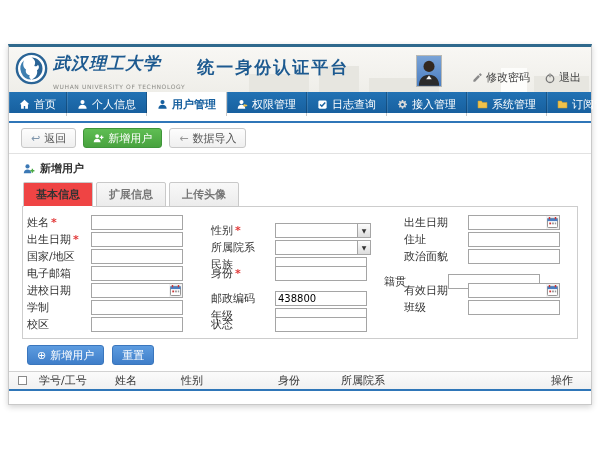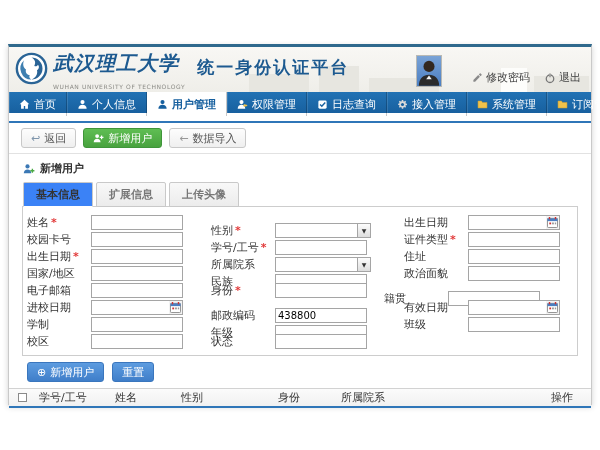--- a/index.html
+++ b/index.html
@@ -4,21 +4,21 @@
 <style>
   * { margin:0; padding:0; box-sizing:border-box; }
   html,body { width:600px; height:450px; background:#fff; font-family:"DejaVu Sans",sans-serif; overflow:hidden; }
   .window { position:absolute; left:8px; top:44px; width:584px; height:361px; background:#fff;
             border:1px solid #c9c9c9; border-top:3px solid #2e688c; box-shadow:0 2px 6px rgba(0,0,0,.18); }
   
   .hdr { position:relative; height:45px; background:linear-gradient(#f8f7f4,#efeee9); overflow:hidden; }
   .wm { position:absolute; background:#e7e6e0; bottom:0; }
   .hdr-left { position:absolute; left:6px; top:5px; display:flex; align-items:flex-start; z-index:2; }
   .uni-block { margin-left:5px; }
-  .uni-name { font-family:"DejaVu Serif",serif; font-style:italic; font-weight:bold; font-size:20px; color:#1d5a90; letter-spacing:1px; line-height:22px; }
+  .uni-name { font-family:"DejaVu Serif",serif; font-style:italic; font-weight:bold; font-size:17px; color:#1d5a90; letter-spacing:1px; line-height:22px; }
   .uni-sub { font-size:6px; color:#8a8a85; letter-spacing:.6px; }
   .plat-title { font-size:17px; font-weight:bold; color:#1d5a90; letter-spacing:2px; margin:4px 0 17px 12px; }
   .hdr-right { position:absolute; right:10px; top:8px; display:flex; align-items:flex-end; z-index:2; }
   .avatar { width:26px; height:32px; border:1px solid #b9b9b4; background:linear-gradient(#7aa3d6,#4a7ec2); margin-right:16px; }
   .hlink { display:flex; align-items:center; font-size:11px; color:#444; margin-left:14px; cursor:pointer; padding-bottom:2px; }
   .hlink .ic { margin-right:3px; color:#8a8a8a; font-size:11px; line-height:1; display:inline-flex; }
   
   .nav { display:flex; height:21px; background:linear-gradient(#2272b4,#17609f); }
   .nav-item { display:flex; align-items:center; padding:12px 10px; font-size:11px; color:#fff; cursor:pointer;
               border-right:1px solid rgba(0,0,0,.22); box-shadow:inset 1px 0 0 rgba(255,255,255,.12); white-space:nowrap; }
@@ -32,21 +32,21 @@
   .btn .bic { margin-right:4px; display:inline-flex; line-height:1; }
   .btn-gray { background:linear-gradient(#fdfdfd,#efefef); border:1px solid #c8c8c8; color:#555; }
   .btn-green { background:linear-gradient(#5fbe53,#48a23e); border:1px solid #3f953a; color:#fff; margin:0 7px; }
   .btn-blue { background:linear-gradient(#5d9ce0,#3f7ec9); border:1px solid #3a76bd; color:#fff; margin-right:8px; }
   
   .ph { display:flex; align-items:center; padding:7px 0 6px 14px; font-size:11px; font-weight:bold; color:#333; }
   .ph .pic { display:inline-flex; margin-right:5px; }
   .tabs { display:flex; margin:0 0 -1px 14px; position:relative; z-index:2; }
   .tab { padding:4px 12px; font-size:11px; font-weight:bold; color:#777; background:linear-gradient(#f8f8f8,#ececec);
          border:1px solid #c9c9c9; border-radius:2px 2px 0 0; margin-right:3px; cursor:pointer; }
-  .tab.active { background:#3b82f6; color:#333; border-bottom-color:#fff; }
+  .tab.active { background:#ef4444; color:#333; border-bottom-color:#fff; }
   .formbox { margin:0 13px; border:1px solid #cdcdcd; padding:7px 0 5px 4px; background:#fff; }
   .f-row { display:flex; align-items:center; height:17px; }
   .f-cell { display:flex; }
   .c1 { width:184px; } .c2 { width:193px;margin-top:16px; } .c3 { flex:1; }
   .lbl { flex:0 0 64px; font-size:11px; color:#333; white-space:nowrap; }
   .req { color:#e23b3b; font-weight:bold; margin-left:2px; }
   .txt { width:92px; height:15px; border:1px solid #a5a5a5; font-size:10px; padding:0 2px; font-family:inherit; }
   .sel { width:96px; height:15px; border:1px solid #a5a5a5; background:#fff; position:relative; cursor:pointer; }
   .sel .arrow { position:absolute; right:0; top:0; width:13px; height:13px; background:linear-gradient(#fdfdfd,#ddd);
                 border-left:1px solid #a5a5a5; display:flex; align-items:center; justify-content:center; font-size:6px; color:#333; }
@@ -255,34 +255,20 @@
                 <rect x="2.5" y="6" width="2" height="2" fill="#c33"></rect>
                 <rect x="5.5" y="6" width="2" height="2" fill="#999"></rect>
                 <rect x="8.5" y="6" width="1.5" height="2" fill="#999"></rect>
               </svg>
             </button>
           </span>
         </span>
     </div>
     <div class="f-row">
       <span class="f-cell c1">
-          <label class="lbl"><span>校园卡号</span></label>
-          <input class="txt" style="">
-        </span>
-      <span class="f-cell c2">
-          <label class="lbl"><span>学号/工号</span><span class="req">*</span></label>
-          <input class="txt" style="">
-        </span>
-      <span class="f-cell c3">
-          <label class="lbl"><span>证件类型</span><span class="req">*</span></label>
-          <input class="txt" style="">
-        </span>
-    </div>
-    <div class="f-row">
-      <span class="f-cell c1">
           <label class="lbl"><span>出生日期</span><span class="req">*</span></label>
           <input class="txt" style="">
         </span>
       <span class="f-cell c2">
           <label class="lbl"><span>所属院系</span></label>
           <span class="sel">
             <span class="arrow">▼</span>
           </span>
         </span>
       <span class="f-cell c3">

